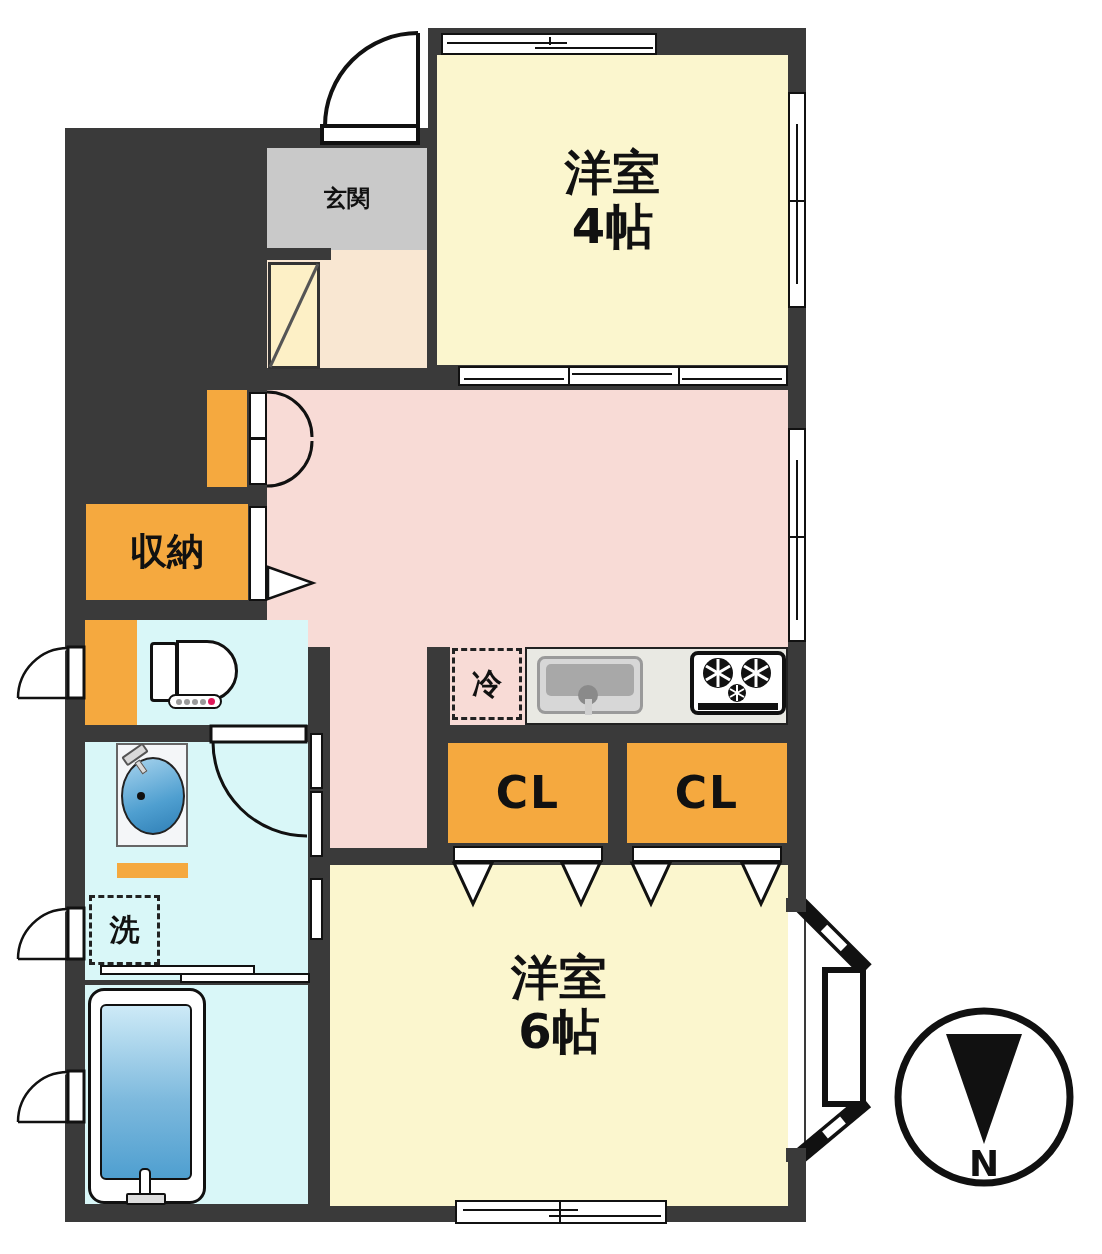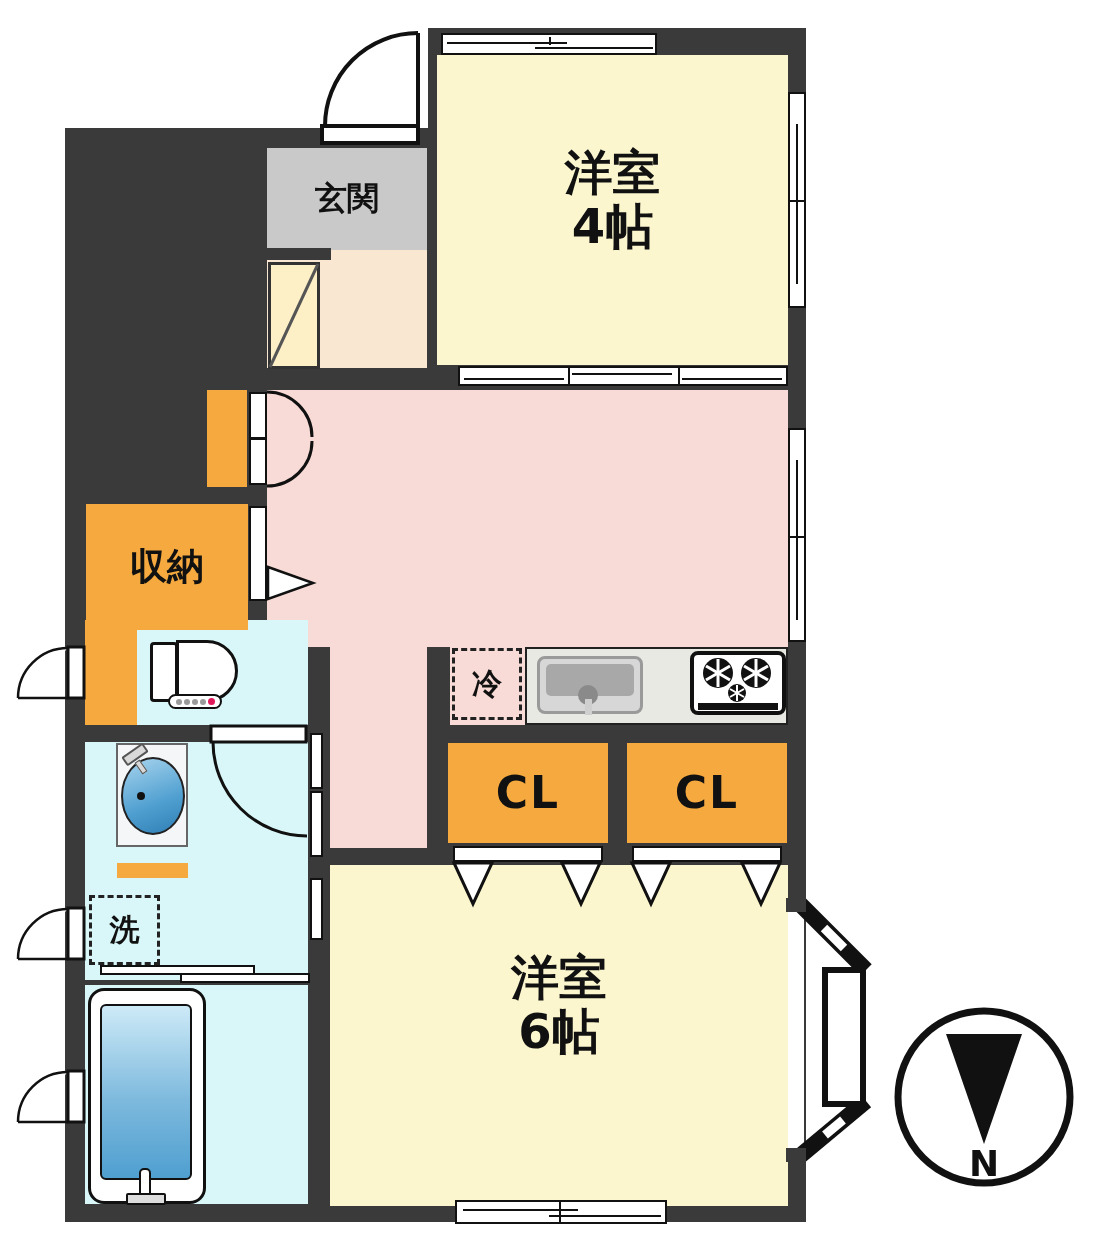--- a/index.html
+++ b/index.html
@@ -44,21 +44,21 @@
   <div class="abs room-pink" style="left:450px;top:647px;width:75px;height:78px;"></div>
   <div class="abs room-pink" style="left:330px;top:647px;width:97px;height:201px;"></div>
   <div class="abs room-yellow" style="left:330px;top:865px;width:458px;height:341px;"></div>
 
   <div class="abs room-cyan" style="left:85px;top:620px;width:223px;height:105px;"></div>
   <div class="abs orange" style="left:85px;top:620px;width:52px;height:105px;"></div>
   <div class="abs room-cyan" style="left:85px;top:742px;width:223px;height:238px;"></div>
   <div class="abs orange" style="left:117px;top:863px;width:71px;height:15px;"></div>
   <div class="abs room-cyan" style="left:85px;top:985px;width:223px;height:219px;"></div>
 
-  <div class="abs orange rlabel" style="left:86px;top:504px;width:162px;height:126px;font-size:37px;">
+  <div class="abs orange rlabel" style="left:86px;top:504px;width:162px;height:96px;font-size:37px;">
     <span>収納</span>
   </div>
   <div class="abs orange" style="left:207px;top:390px;width:40px;height:97px;"></div>
 
   <div class="abs orange rlabel" style="left:448px;top:743px;width:160px;height:100px;font-size:44px;letter-spacing:2px;">
     <span>CL</span>
   </div>
   <div class="abs orange rlabel" style="left:627px;top:743px;width:160px;height:100px;font-size:44px;letter-spacing:2px;">
     <span>CL</span>
   </div>
@@ -219,21 +219,21 @@
     <rect x="2" y="14" width="16" height="236" fill="#fff"></rect>
     <line x1="14" y1="6" x2="80" y2="72" stroke="#111" stroke-width="16"></line>
     <line x1="38" y1="30" x2="58" y2="50" stroke="#fff" stroke-width="9"></line>
     <line x1="80" y1="203" x2="14" y2="258" stroke="#111" stroke-width="16"></line>
     <line x1="57" y1="222" x2="39" y2="237" stroke="#fff" stroke-width="9"></line>
     <rect x="39" y="72" width="38" height="134" fill="#fff" stroke="#111" stroke-width="6"></rect>
     <rect x="0" y="0" width="20" height="14" fill="#3a3a3a"></rect>
     <rect x="0" y="250" width="20" height="14" fill="#3a3a3a"></rect>
   </svg>
 
-  <div class="abs rlabel" style="left:267px;top:160px;width:160px;height:78px;font-size:32px;">
+  <div class="abs rlabel" style="left:267px;top:160px;width:160px;height:78px;font-size:23px;">
     <span>玄関</span>
   </div>
   <div class="abs rlabel" style="left:437px;top:115px;width:351px;height:170px;font-size:48px;">
     <span>洋室</span>
     <span>4帖</span>
   </div>
   <div class="abs rlabel" style="left:330px;top:925px;width:458px;height:160px;font-size:48px;">
     <span>洋室</span>
     <span>6帖</span>
   </div>

